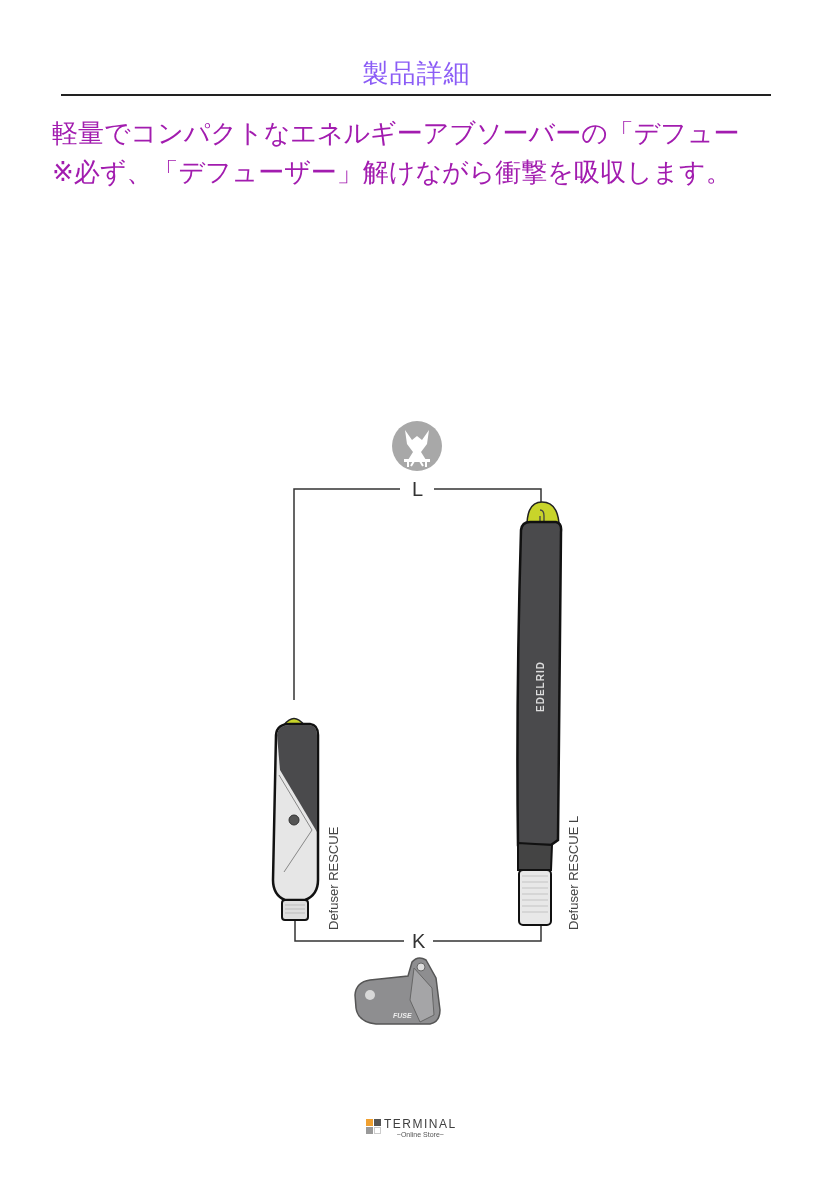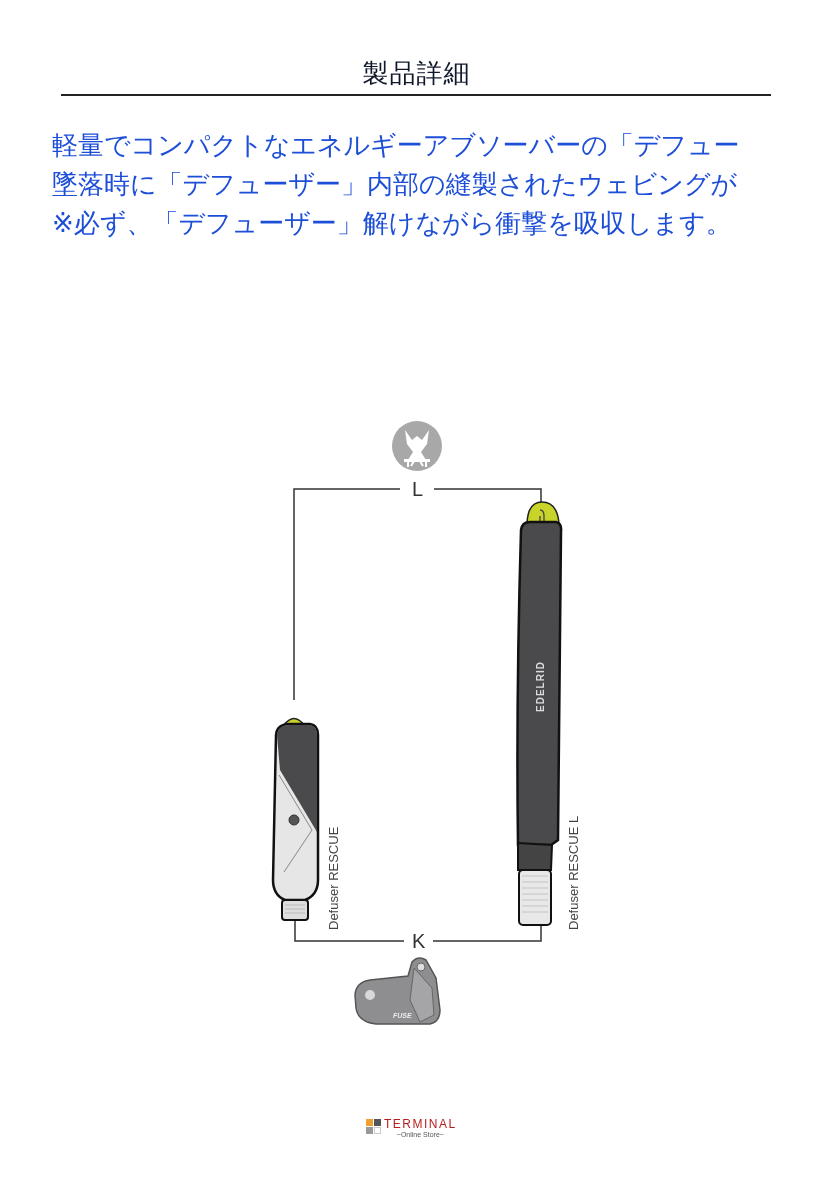--- a/index.html
+++ b/index.html
@@ -2,58 +2,57 @@
 <html><head>
   <meta charset="utf-8">
   <style>
     html, body { margin: 0; padding: 0; background: #ffffff; }
     body {
       width: 833px; height: 1200px; position: relative; overflow: hidden;
       font-family: "DejaVu Sans", sans-serif; color: #1a1a1a;
     }
     .heading {
       position: absolute; left: 0; top: 56px; width: 833px; text-align: center;
-      font-size: 26px; color: #0f172a; letter-spacing: 1px;
+      font-size: 26px; color: #8b5cf6; letter-spacing: 1px;
     }
     .rule {
       position: absolute; left: 61px; top: 94px; width: 710px; height: 2px; background: #222;
     }
     .desc {
-      position: absolute; left: 52px; top: 126px; width: 760px;
-      font-size: 26px; line-height: 39px; color: #1d4ed8;
+      position: absolute; left: 52px; top: 114px; width: 760px;
+      font-size: 26px; line-height: 39px; color: #a21caf;
     }
     .desc p { margin: 0; white-space: nowrap; }
     .diagram { position: absolute; left: 0; top: 0; width: 833px; height: 1200px; }
     .dlabel {
       position: absolute; font-family: "Liberation Sans", sans-serif;
       font-size: 20px; color: #333; background: #fff; padding: 0 4px; line-height: 20px;
     }
     .vlabel {
       position: absolute; font-family: "Liberation Sans", sans-serif;
       font-size: 13px; color: #444; transform: rotate(-90deg); transform-origin: left top;
       white-space: nowrap;
     }
     .footer-logo {
       position: absolute; left: 366px; top: 1118px; display: flex; align-items: flex-start;
     }
     .logo-grid { display: grid; grid-template-columns: 7px 7px; grid-template-rows: 7px 7px; gap: 1px; margin-right: 3px; margin-top: 1px; }
     .logo-grid span { display: block; }
     .logo-text { display: flex; flex-direction: column; line-height: 1; }
-    .logo-main { font-family: "Liberation Sans", sans-serif; font-size: 12px; letter-spacing: 1.5px; color: #b91c1c; }
+    .logo-main { font-family: "Liberation Sans", sans-serif; font-size: 12px; letter-spacing: 1.5px; color: #404040; }
     .logo-sub { font-family: "Liberation Sans", sans-serif; font-size: 7px; color: #555; text-align: center; margin-top: 1px; }
   </style>
 </head>
 <body>
 
 <div class="heading">製品詳細</div>
 <div class="rule"></div>
 
 <div class="desc">
   <p>軽量でコンパクトなエネルギーアブソーバーの「デフュー</p>
-  <p>墜落時に「デフューザー」内部の縫製されたウェビングが</p>
   <p>※必ず、「デフューザー」解けながら衝撃を吸収します。</p>
 </div>
 
 <div class="diagram">
   <svg width="833" height="1200" viewBox="0 0 833 1200" style="position:absolute;left:0;top:0;">
 
     <g>
       <circle cx="417" cy="446" r="25" fill="#a8a8a8"></circle>
       <path d="M405 430 L412 440 L417 436 L422 440 L429 430 L427 444 L421 452 L426 460 L408 460 L413 452 L407 444 Z" fill="#ffffff"></path>
       <rect x="404" y="459" width="26" height="3" fill="#ffffff"></rect>

